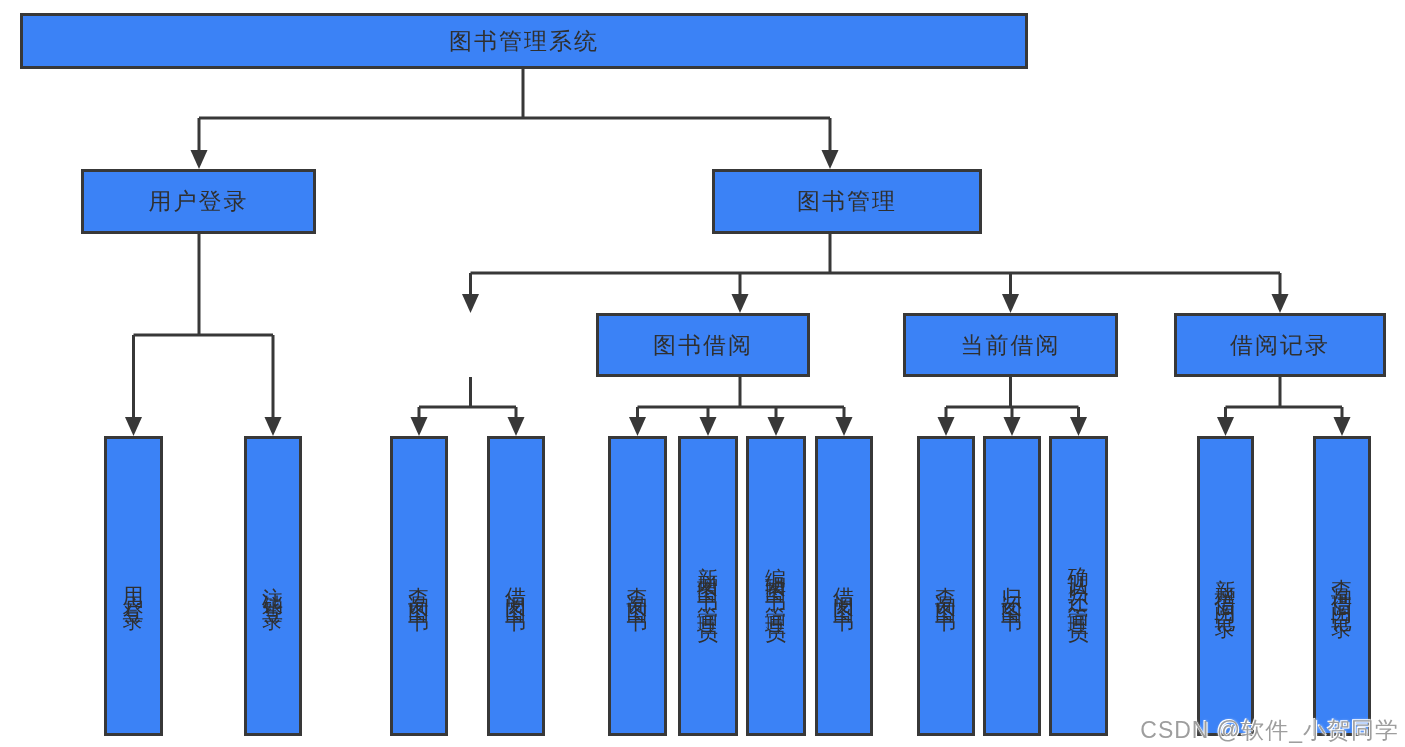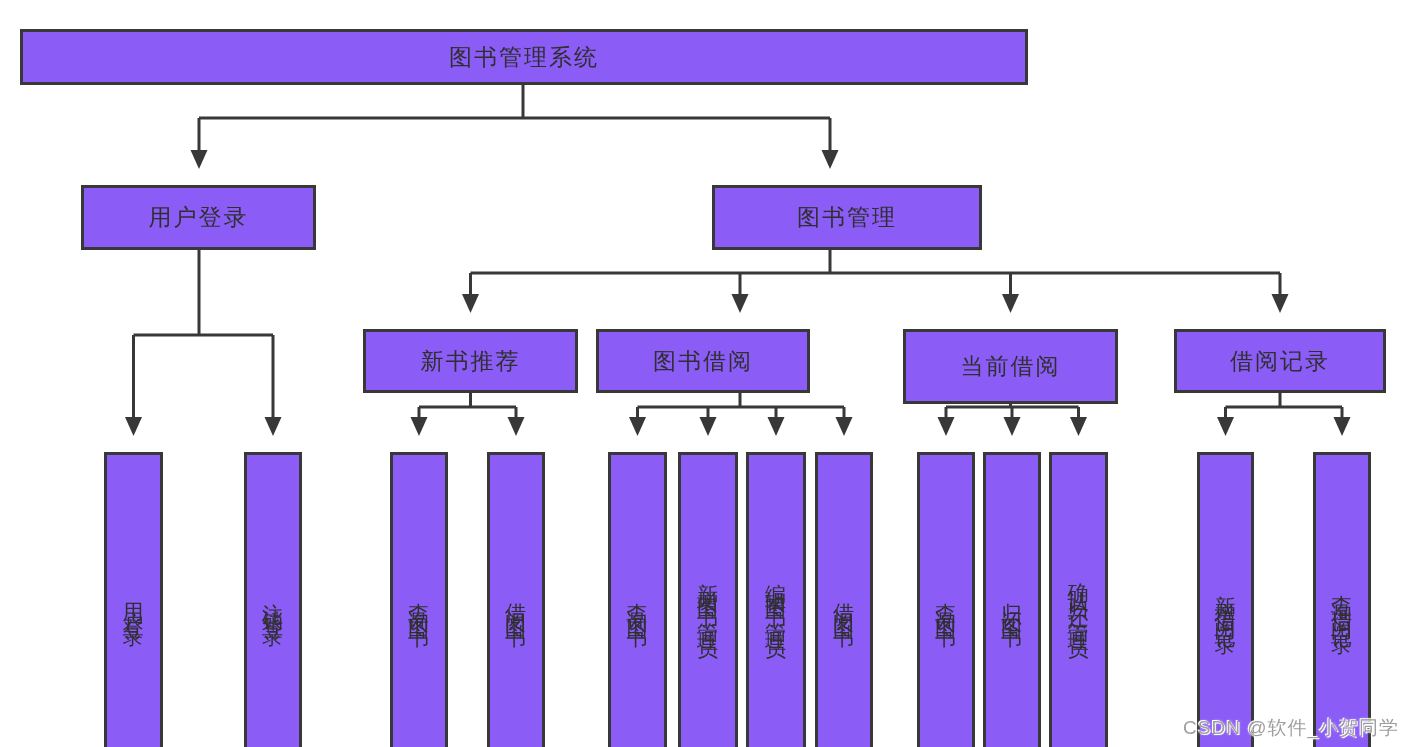--- a/index.html
+++ b/index.html
@@ -18,46 +18,45 @@
   #connectors {
     position: absolute;
     left: 0;
     top: 0;
     pointer-events: none;
   }
   .box {
     position: absolute;
     box-sizing: border-box;
     border: 3px solid #383838;
-    background: #8b5cf6;
+    background: #3b82f6;
     display: flex;
     align-items: center;
     justify-content: center;
     z-index: 1;
-    margin-top: 16px;
   }
   .hlabel {
     font-size: 23px;
     letter-spacing: 2px;
     color: #2f2f2f;
     white-space: nowrap;
   }
   .vlabel {
     writing-mode: vertical-rl;
     text-orientation: mixed;
     font-size: 21px;
     letter-spacing: 8px;
     color: #2f2f2f;
     line-height: 1;
   }
   .watermark {
     position: absolute;
     right: 6px;
     top: 715px;
-    font-size: 19px;
+    font-size: 23px;
     color: #9e9e9e;
     letter-spacing: 1px;
     z-index: 3;
     text-shadow: 1px 1px 0 #ffffff, -1px -1px 0 #ffffff, 0 0 3px #ffffff;
     white-space: nowrap;
   }
 </style>
 </head>
 <body>
 
@@ -107,27 +106,24 @@
     <span class="hlabel">图书管理系统</span>
   </div>
 
   <div class="box" style="left:81px; top:169px; width:235px; height:65px;">
     <span class="hlabel">用户登录</span>
   </div>
   <div class="box" style="left:712px; top:169px; width:270px; height:65px;">
     <span class="hlabel">图书管理</span>
   </div>
 
-  <div class="box" style="left:363px; top:313px; width:215px; height:64px;">
-    <span class="hlabel">新书推荐</span>
-  </div>
   <div class="box" style="left:596px; top:313px; width:214px; height:64px;">
     <span class="hlabel">图书借阅</span>
   </div>
-  <div class="box" style="left:903px; top:313px; width:215px; height:75px;">
+  <div class="box" style="left:903px; top:313px; width:215px; height:64px;">
     <span class="hlabel">当前借阅</span>
   </div>
   <div class="box" style="left:1174px; top:313px; width:212px; height:64px;">
     <span class="hlabel">借阅记录</span>
   </div>
 
   <div class="box" style="left:104px; top:436px; width:59px; height:300px;">
     <span class="vlabel">用户登录</span>
   </div>
   <div class="box" style="left:244px; top:436px; width:58px; height:300px;">

